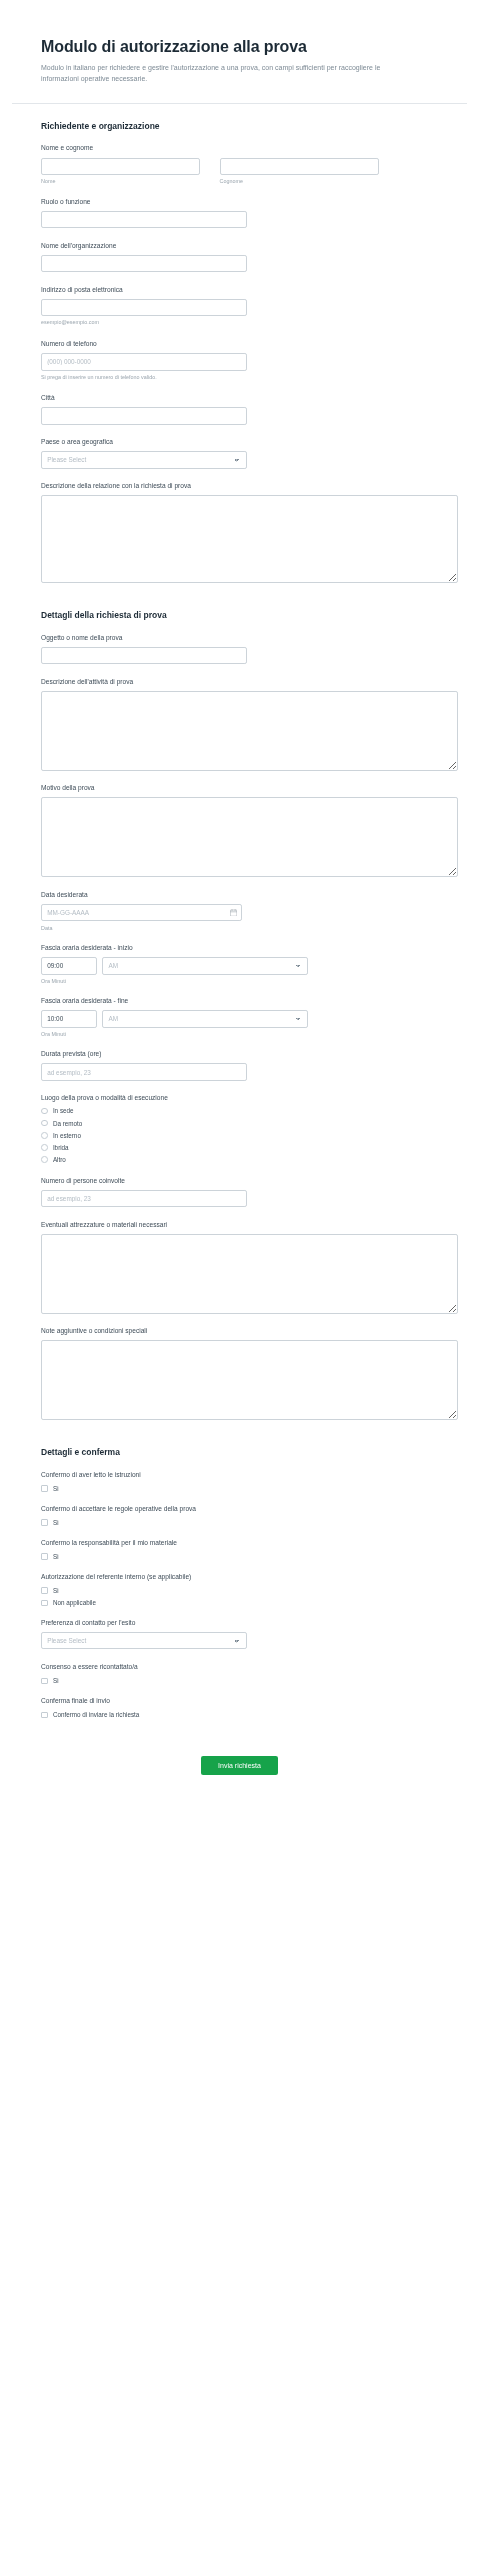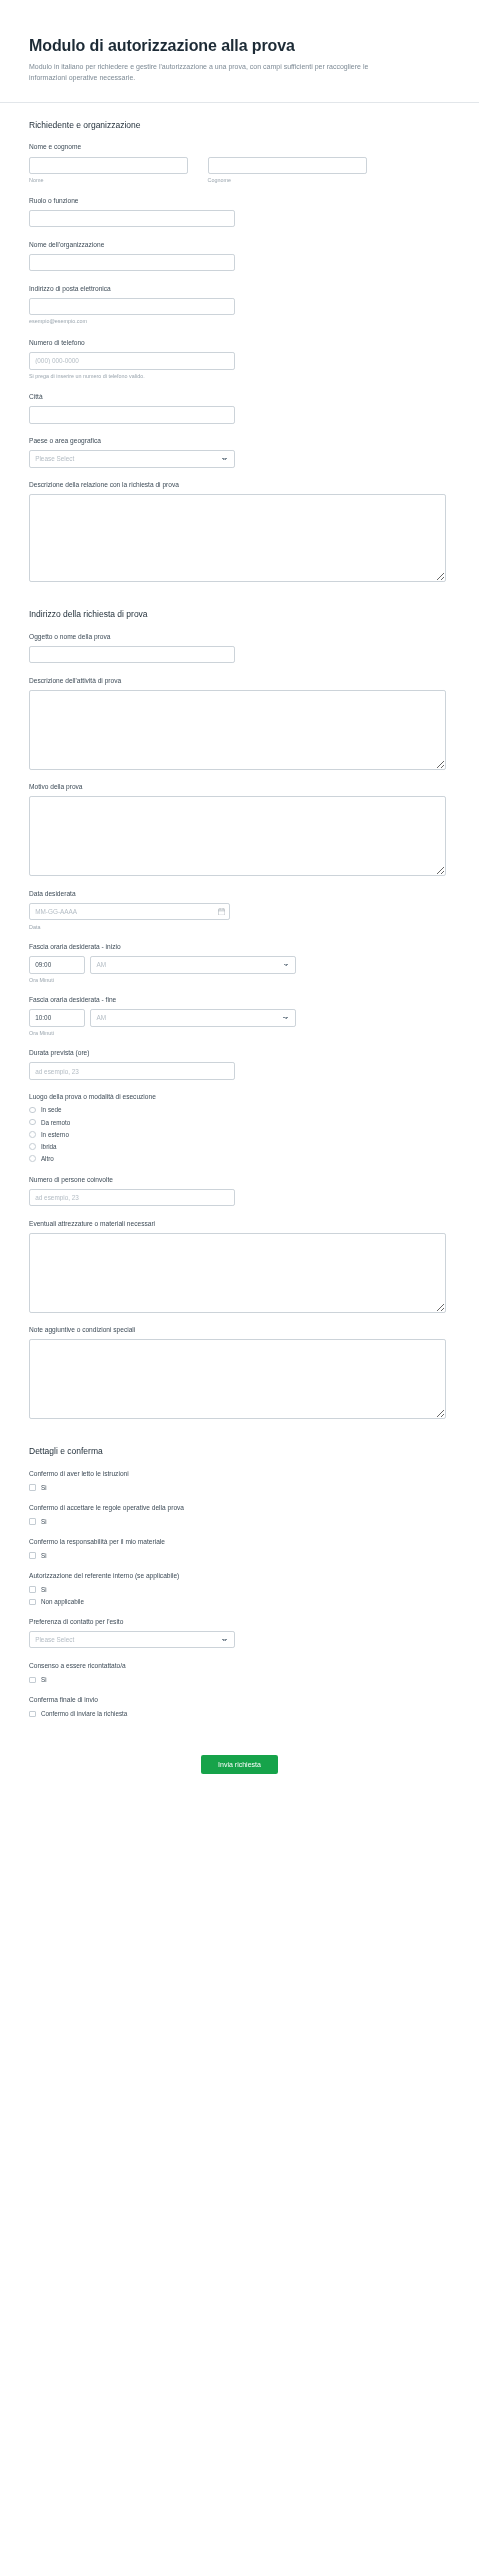--- a/index.html
+++ b/index.html
@@ -8,22 +8,22 @@
     background: #ffffff;
     font-family: "Liberation Sans", sans-serif;
   }
   body {
     width: 479px;
     min-height: 2731px;
     color: #2b2b2b;
   }
   .page {
     width: 479px;
-    margin: 12px auto;
-    padding: 0;
+    margin: 1px auto;
+    padding: 12px;
   }
   .header {
     padding: 24px 29px 17.5px 29px;
     border-bottom: 0.5px solid #e2e6ea;
   }
   .header h1 {
     margin: 0 0 7.2px 0;
     font-size: 16px;
     line-height: 1.2;
     font-weight: bold;
@@ -35,21 +35,21 @@
     font-size: 7px;
     line-height: 1.55;
     color: #7d8a95;
     max-width: 371px;
   }
   .body-wrap {
     padding: 17.5px 29px 0 29px;
   }
   .section-title {
     font-size: 8.5px;
-    font-weight: normal;
+    font-weight: bold;
     color: #1d2b36;
     margin: 0 0 13.4px 0;
   }
   .section {
     margin-bottom: 17.5px;
   }
   .section.second { margin-top: 27px; }
   .field {
     margin-bottom: 13.4px;
   }
@@ -248,21 +248,21 @@
         </select>
       </div>
 
       <div class="field">
         <span class="label">Descrizione della relazione con la richiesta di prova</span>
         <textarea class="ta-lg" style=""></textarea>
       </div>
     </div>
 
     <div class="section second">
-      <div class="section-title">Indirizzo della richiesta di prova</div>
+      <div class="section-title">Dettagli della richiesta di prova</div>
 
       <div class="field">
         <span class="label">Oggetto o nome della prova</span>
         <input type="text" class="input-md" style="">
       </div>
 
       <div class="field">
         <span class="label">Descrizione dell'attività di prova</span>
         <textarea class="ta-md" style=""></textarea>
       </div>

